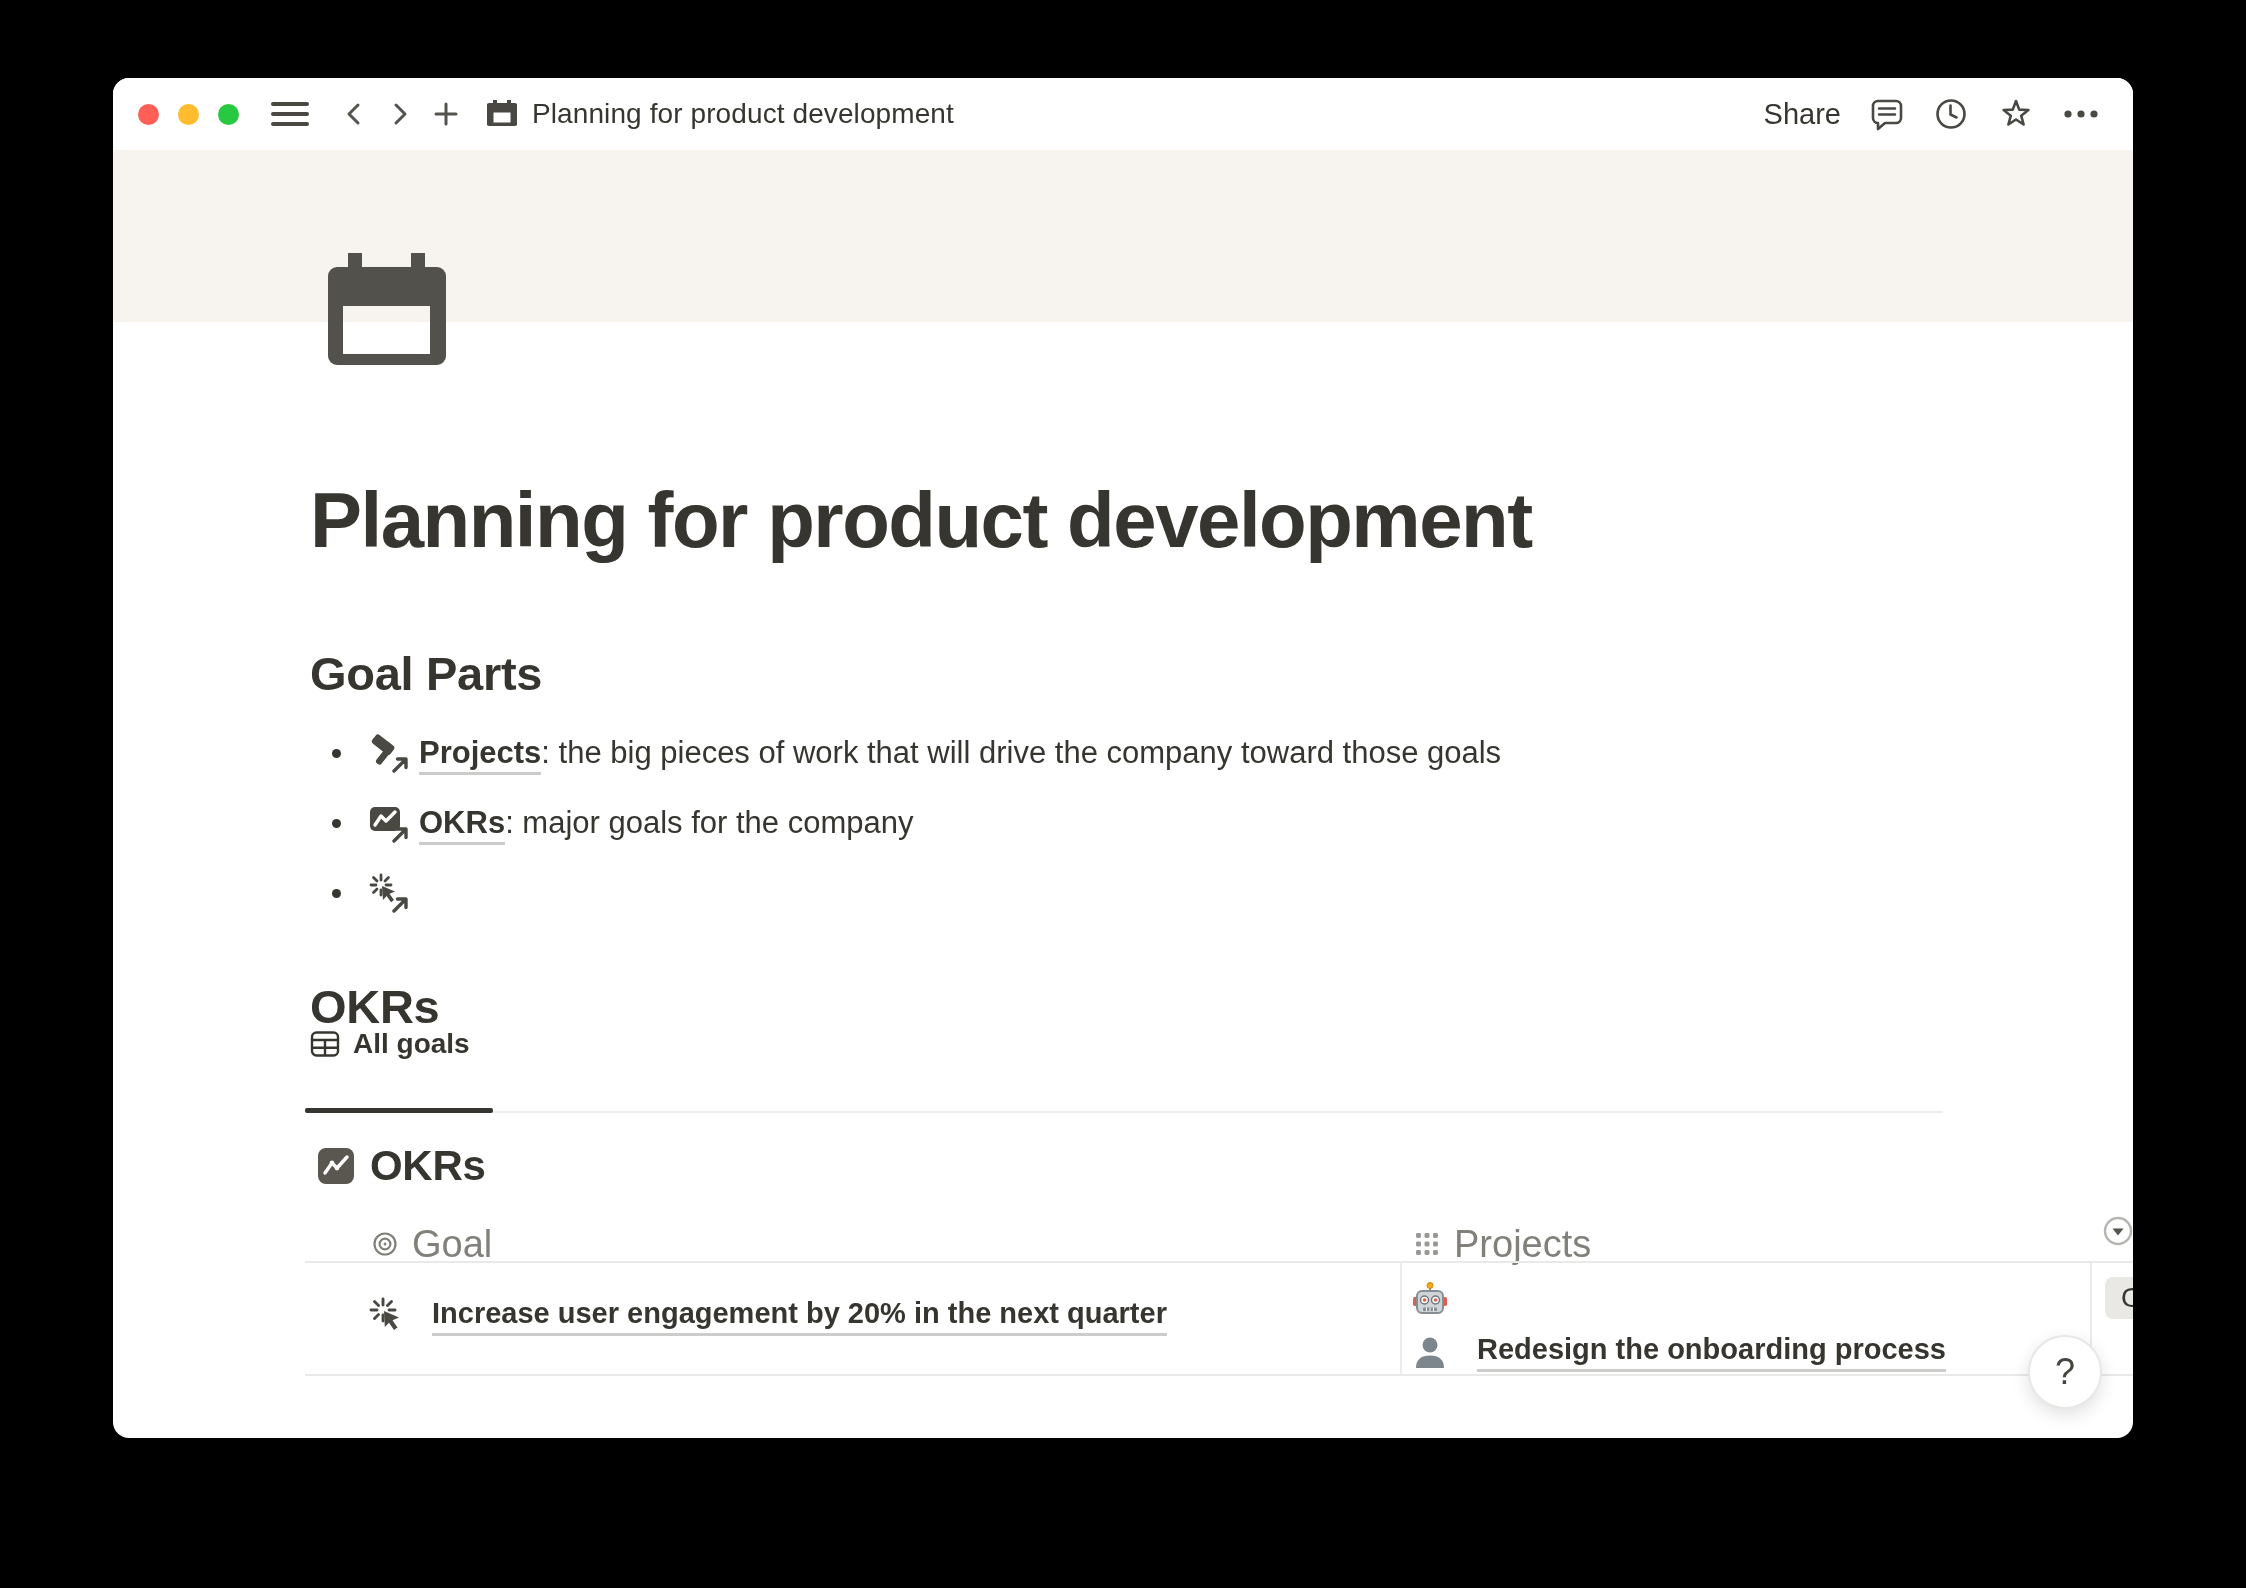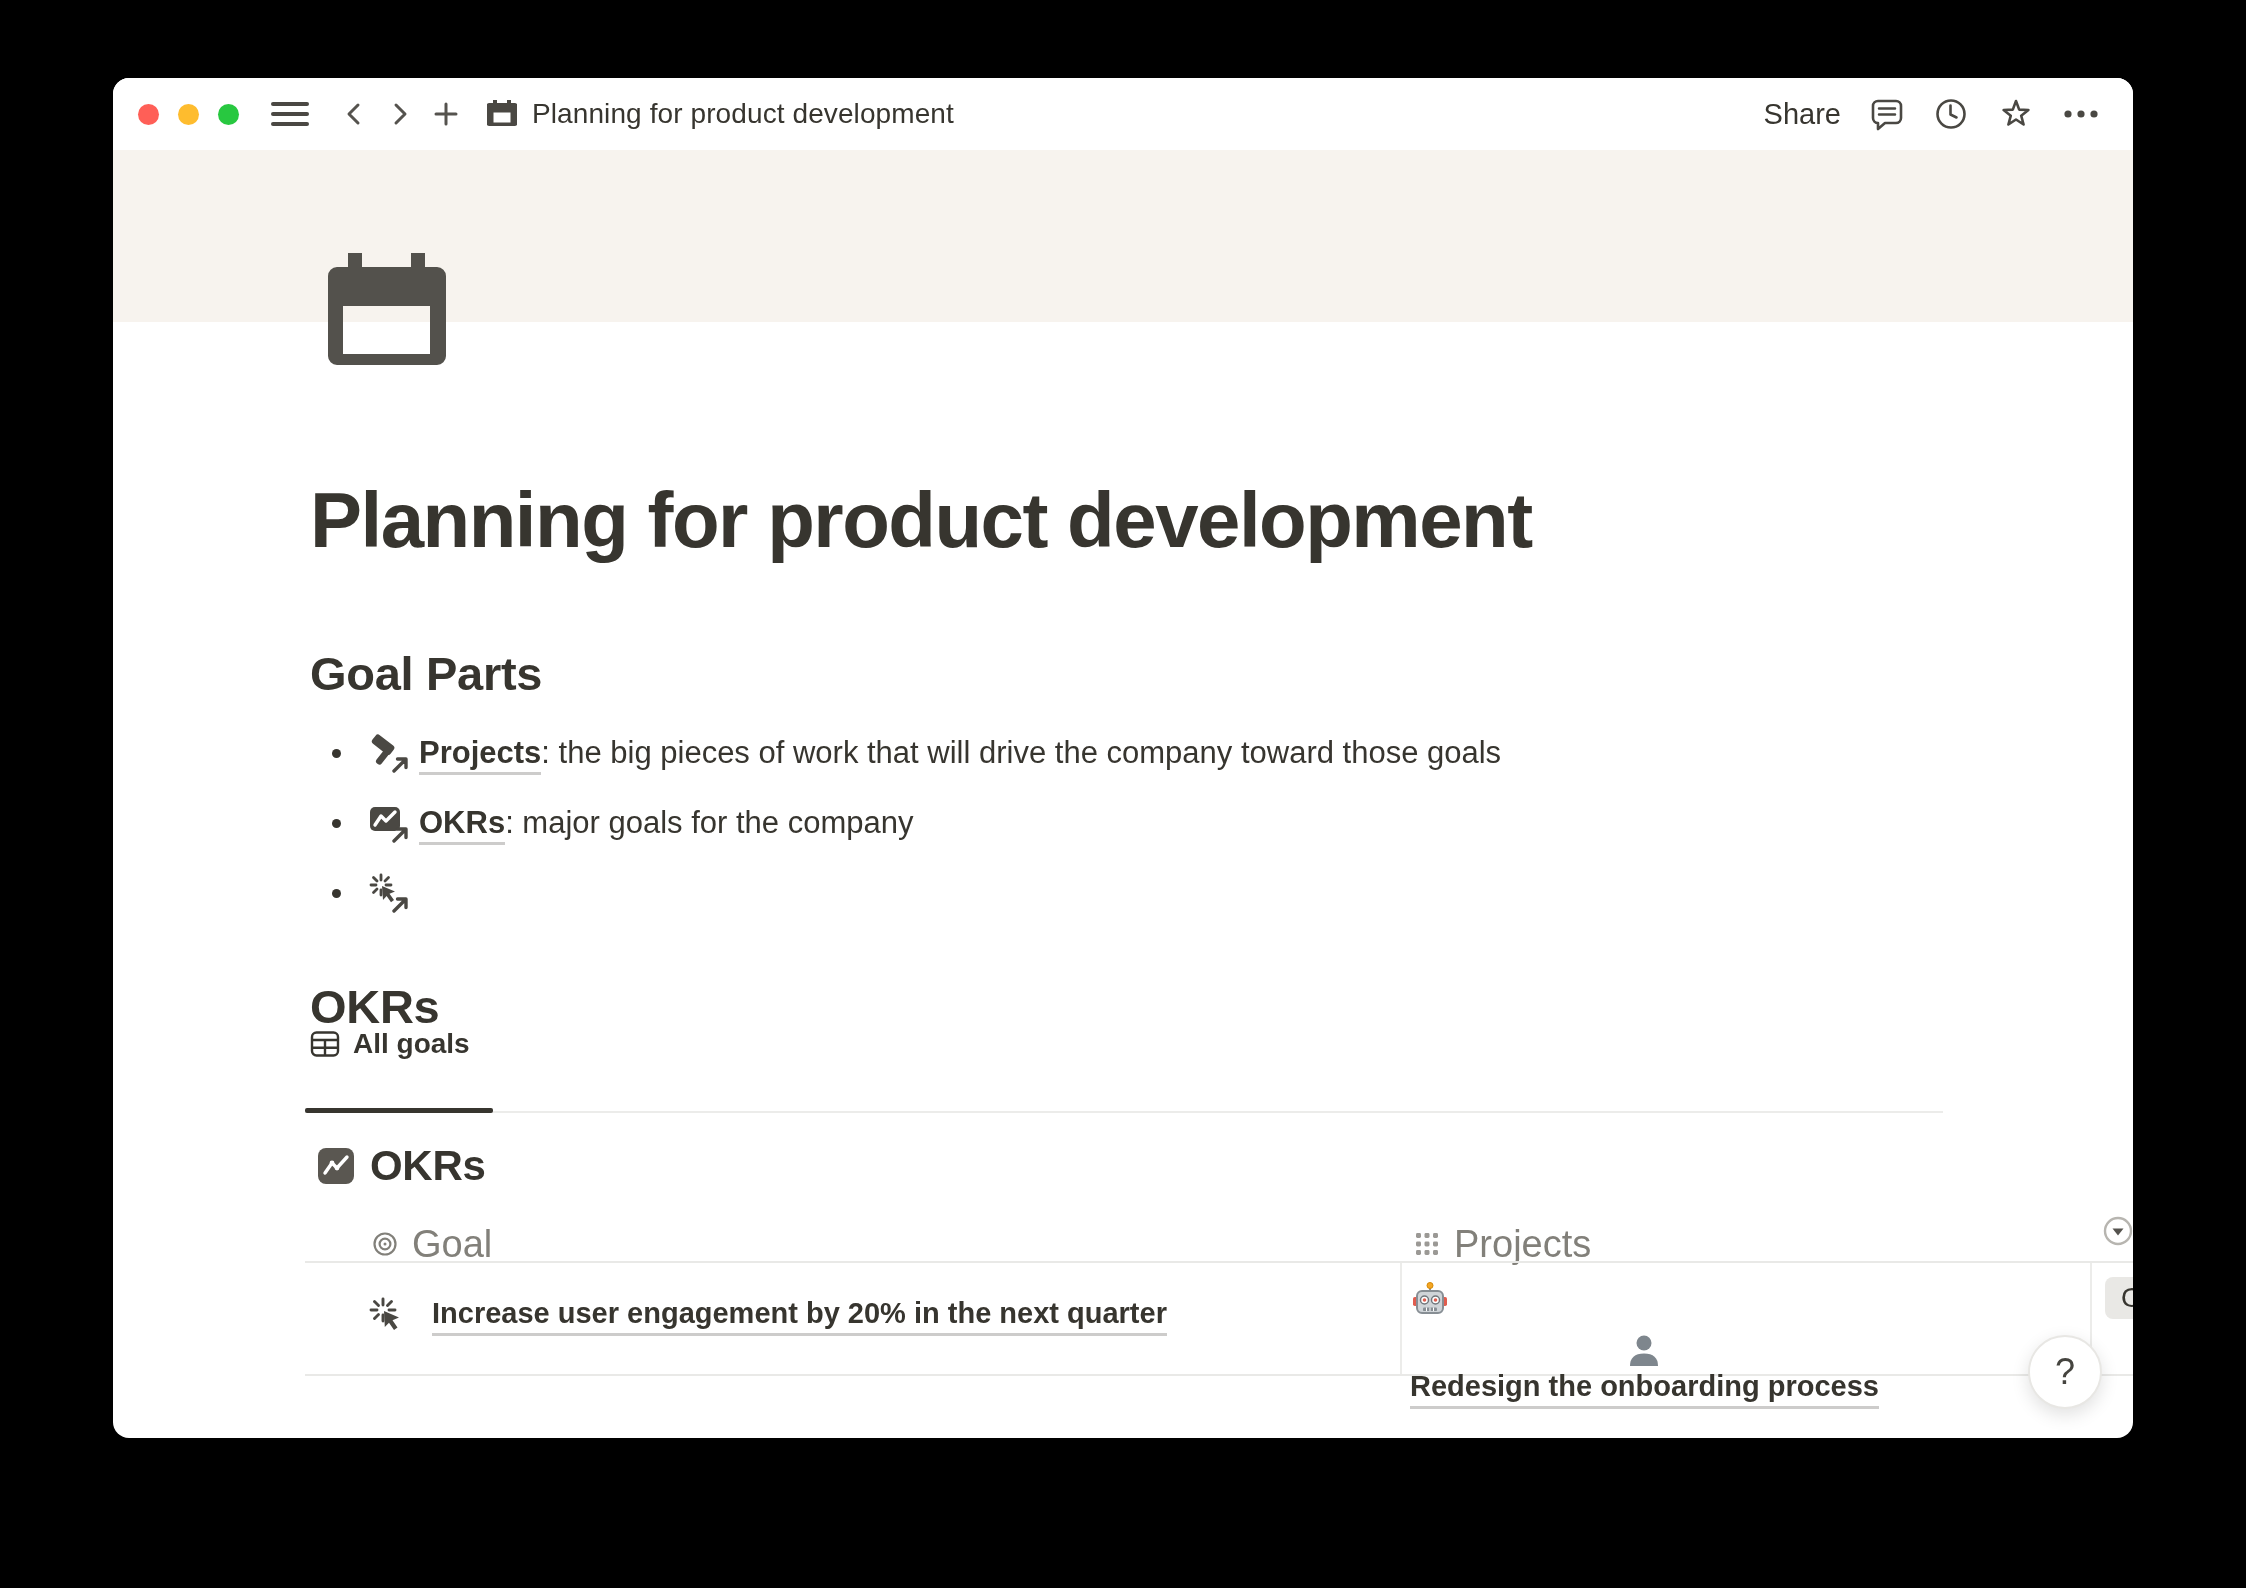--- a/index.html
+++ b/index.html
@@ -49,21 +49,21 @@
   
   .colhead{display:flex;align-items:center;gap:12px;color:var(--muted);font-size:38px;height:40px;}
   .colhead.goal{left:257px;top:1146px;} .colhead.projects{left:1299px;top:1146px;}
   .hline{height:2px;background:var(--border);left:192px;width:1828px;}
   .hline.headsep{top:1183px;} .hline.rowsep{top:1296px;}
   .vline{width:2px;background:var(--tab_line);top:1185px;height:111px;}
   .vline.v1{left:1287px;} .vline.v2{left:1977px;}
   .cell{display:flex;align-items:center;height:44px;}
   .cell.goal{left:255px;top:1200px;gap:24px;margin-top:16px;}
   .cell.proj1{left:1297px;top:1200px;gap:12px;}
-  .cell.proj2{left:1297px;top:1252px;gap:0;flex-direction:column;}
+  .cell.proj2{left:1297px;top:1252px;gap:27px;}
   .cell-ic{width:40px;height:40px;flex:none;}
   .rlink{font-size:29px;font-weight:600;color:var(--text);border-bottom:3px solid var(--link_underline);padding-bottom:3px;white-space:nowrap;}
   .status-pill{left:1992px;top:1199px;height:42px;width:78px;border-radius:8px;background:var(--pill_bg);
                display:flex;align-items:center;padding:0 16px;font-size:28px;color:var(--text);overflow:hidden;}
   .sortcircle{left:1990px;top:1138px;width:30px;height:30px;}
   
   .help{left:1915px;top:1257px;width:74px;height:74px;border-radius:50%;background:#fff;border:2px solid #e8e7e4;
         box-shadow:0 6px 18px rgba(0,0,0,.12);display:flex;align-items:center;justify-content:center;
         font-size:36px;color:#45443f;z-index:6;}
   svg{display:block;}

